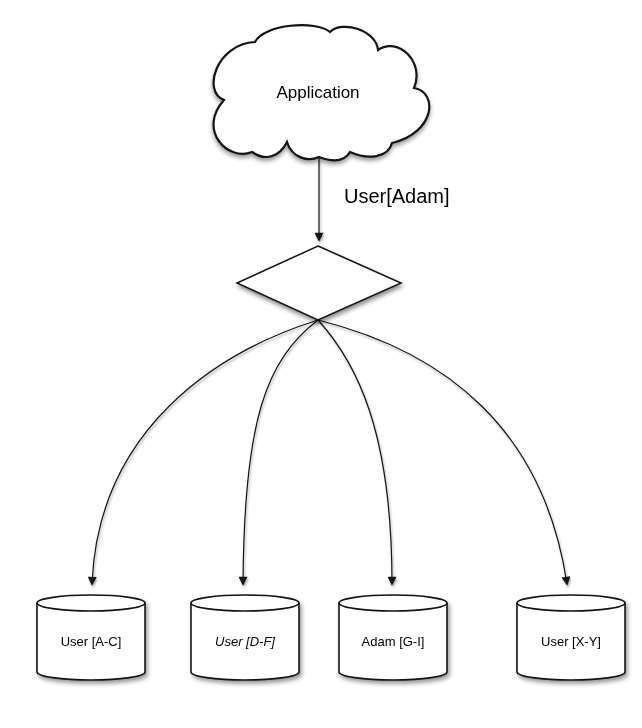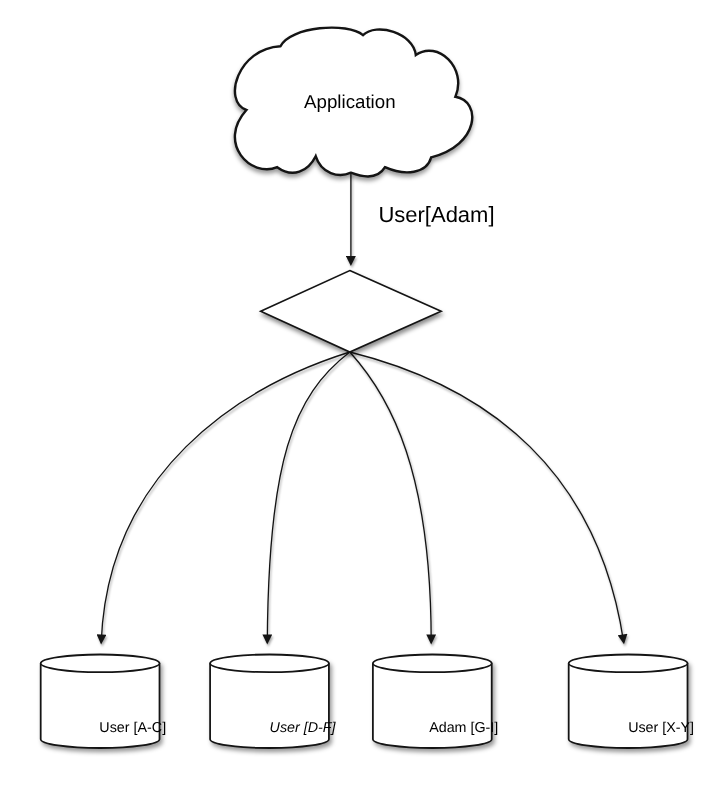--- a/index.html
+++ b/index.html
@@ -74,24 +74,23 @@
   }
   .lb-label {
     left: 239px;
     top: 276px;
     width: 160px;
     font-size: 14px;
     line-height: 16px;
   }
   .db-label {
     width: 120px;
-    top: 653px;
+    top: 634px;
     font-size: 13px;
     line-height: 15px;
-    text-align: right;
   }
   .db1-label { left: 31px; }
   .db2-label { left: 185px; font-style: italic; }
   .db3-label { left: 333px; }
   .db4-label { left: 511px; }
 </style>
 </head>
 <body>
 
 <div class="canvas">

